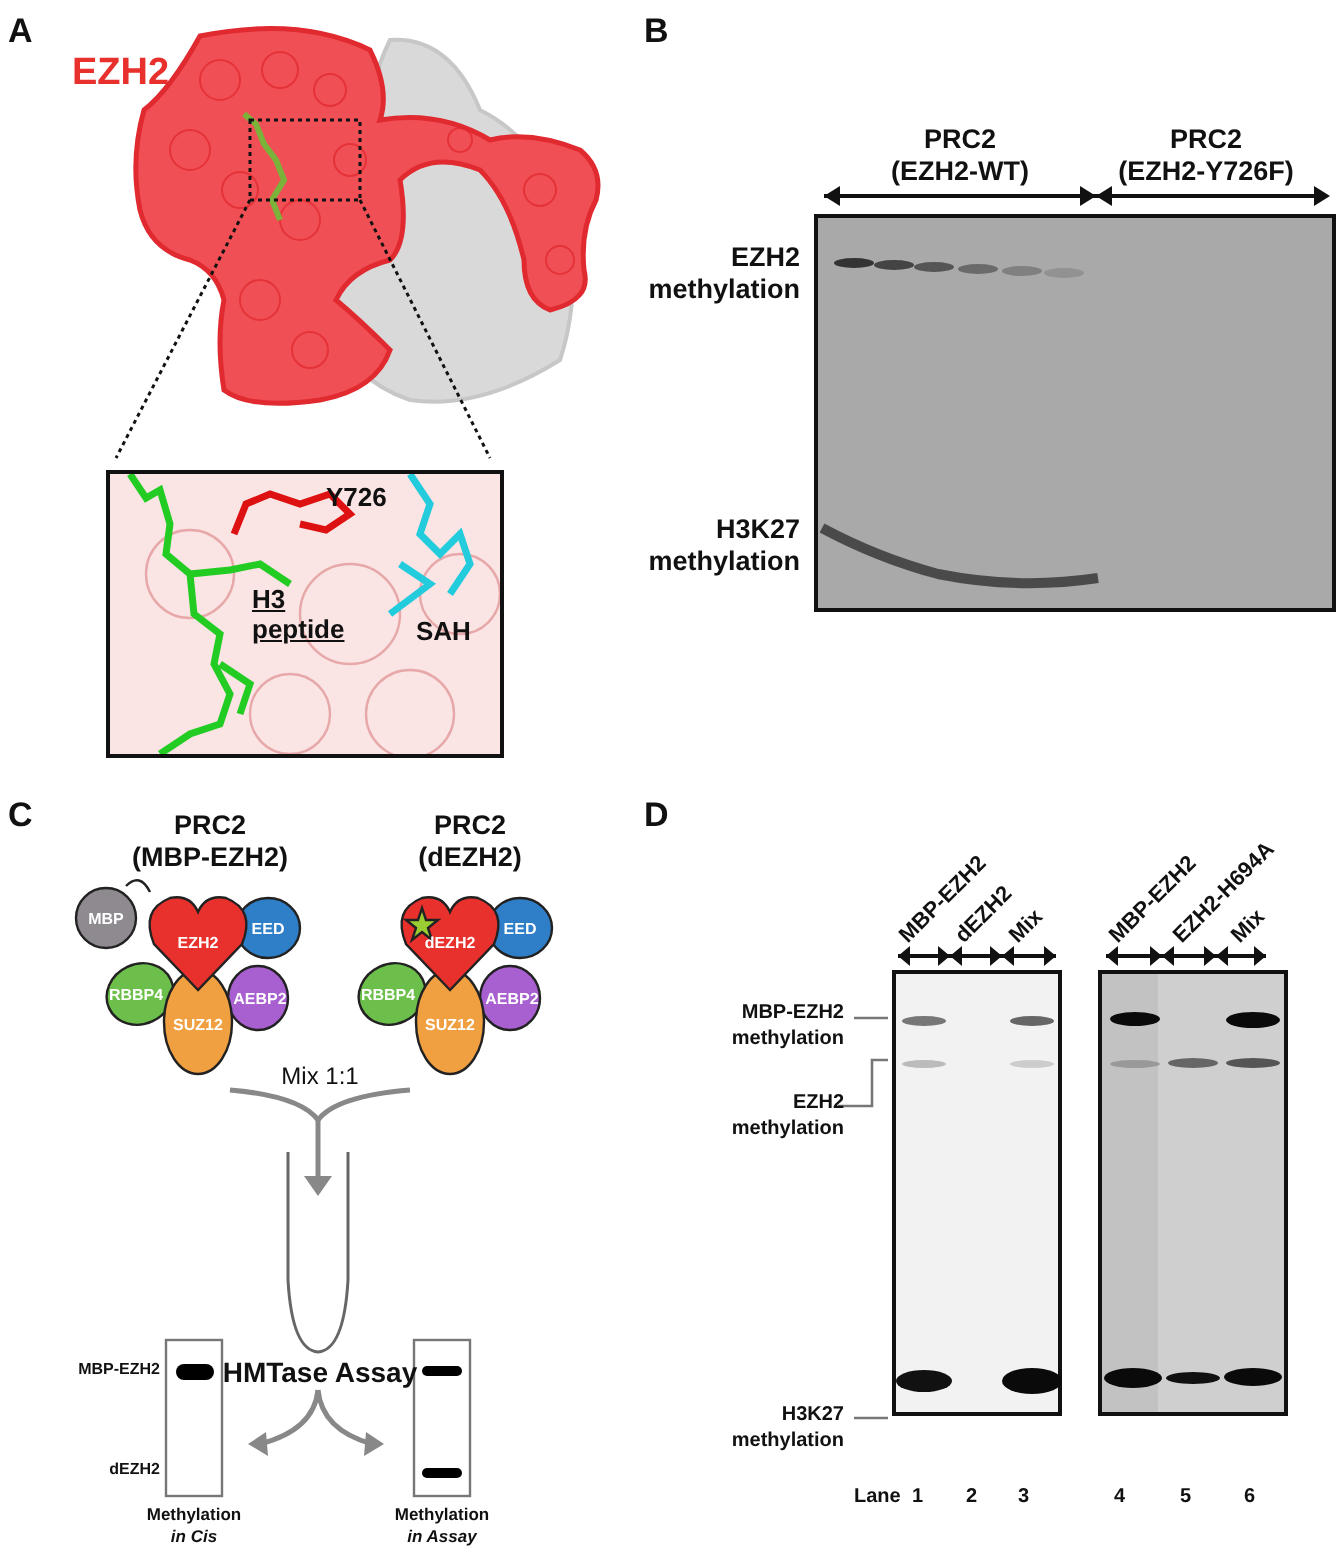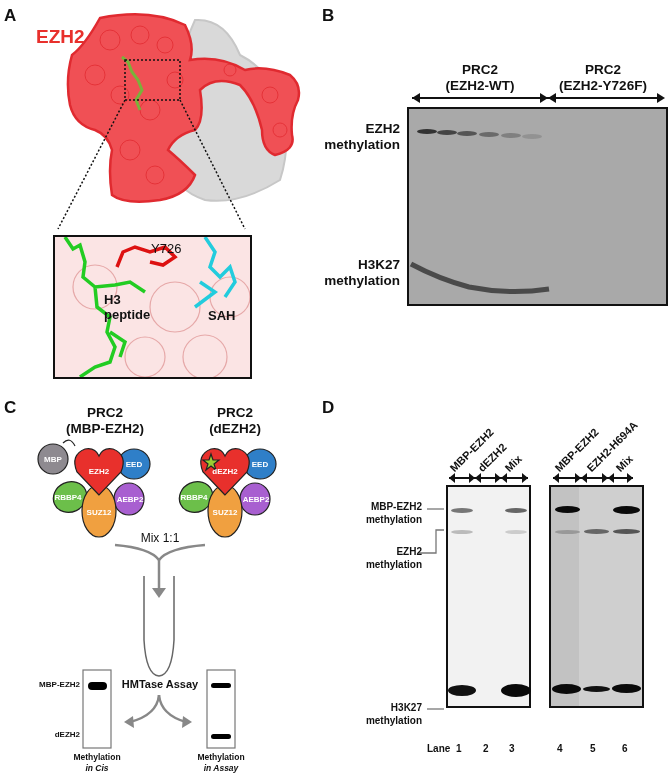--- a/index.html
+++ b/index.html
@@ -55,22 +55,22 @@
       <circle cx="40" cy="50" r="22"></circle>
         <circle cx="120" cy="70" r="25"></circle>
         <circle cx="150" cy="120" r="22"></circle>
       <circle cx="90" cy="120" r="20"></circle>
         <circle cx="175" cy="60" r="20"></circle>
     </g>
     <path d="M10 0 L18 12 L25 8 L30 25 L28 40 L40 50 L60 48 L75 45 L90 55 M40 50 L42 70 L55 80 L52 95 L60 110 L55 125 L40 130 L25 140 M55 95 L70 105 L65 120" fill="none" stroke="#22cc22" stroke-width="3.5"></path>
     <path d="M62 30 L68 15 L80 10 L95 15 L110 10 L120 20 L108 28 L95 25" fill="none" stroke="#dd1111" stroke-width="3.5"></path>
     <path d="M150 0 L160 15 L155 30 L165 40 L175 30 L180 45 L170 60 M145 45 L160 55 L140 70" fill="none" stroke="#22ccdd" stroke-width="3.5"></path>
   </svg>
-  <div class="abs" style="left:96px;top:4px;font-weight:normal;font-size:13px;">Y726</div>
-  <div class="abs" style="left:49px;top:55px;font-weight:bold;font-size:13px;line-height:15px;">
+  <div class="abs" style="left:108px;top:4px;font-weight:bold;font-size:13px;">Y726</div>
+  <div class="abs" style="left:71px;top:55px;font-weight:bold;font-size:13px;line-height:15px;text-decoration:underline;">
     <div>H3</div>
     <div>peptide</div>
   </div>
   <div class="abs" style="left:153px;top:71px;font-weight:bold;font-size:13px;">SAH</div>
 </div>
 
 <div class="abs plabel" style="left:322px;top:6px;">B</div>
 
 <div class="abs ctr" style="left:430px;top:62px;width:100px;font-weight:bold;font-size:13.5px;line-height:16px;">
   <div>PRC2</div>
@@ -169,21 +169,21 @@
 
   <rect x="83" y="670" width="28" height="78" fill="#fff" stroke="#777" stroke-width="1.2"></rect>
   <rect x="88" y="682" width="19" height="8" rx="4" fill="#000"></rect>
   <rect x="207" y="670" width="28" height="78" fill="#fff" stroke="#777" stroke-width="1.2"></rect>
   <rect x="211" y="683" width="20" height="5" rx="2.5" fill="#000"></rect>
   <rect x="211" y="734" width="20" height="5" rx="2.5" fill="#000"></rect>
 </svg>
 
 <div class="abs" style="left:20px;top:680px;width:60px;text-align:right;font-weight:bold;font-size:8px;">MBP-EZH2</div>
 <div class="abs" style="left:20px;top:730px;width:60px;text-align:right;font-weight:bold;font-size:8px;">dEZH2</div>
-<div class="abs ctr" style="left:110px;top:678px;width:100px;font-weight:bold;font-size:11px;">HMTase Assay</div>
+<div class="abs ctr" style="left:110px;top:678px;width:100px;font-weight:bold;font-size:14px;">HMTase Assay</div>
 <div class="abs ctr" style="left:62px;top:752px;width:70px;font-weight:bold;font-size:8.5px;line-height:11px;">
   <div>Methylation</div>
   <div style="font-style:italic;">in Cis</div>
 </div>
 <div class="abs ctr" style="left:186px;top:752px;width:70px;font-weight:bold;font-size:8.5px;line-height:11px;">
   <div>Methylation</div>
   <div style="font-style:italic;">in Assay</div>
 </div>
 
 <div class="abs plabel" style="left:322px;top:398px;">D</div>

